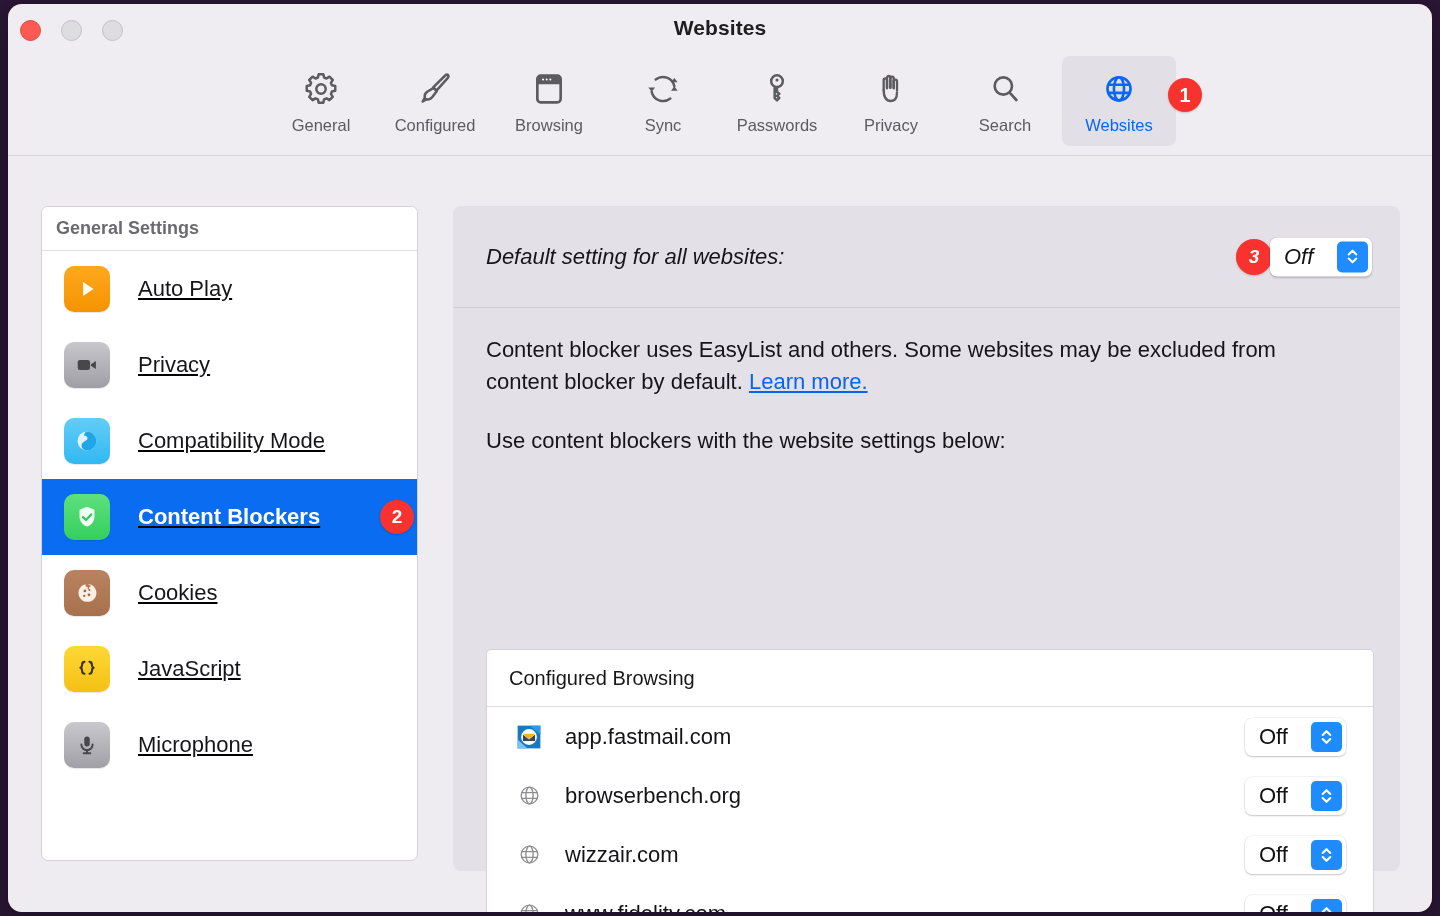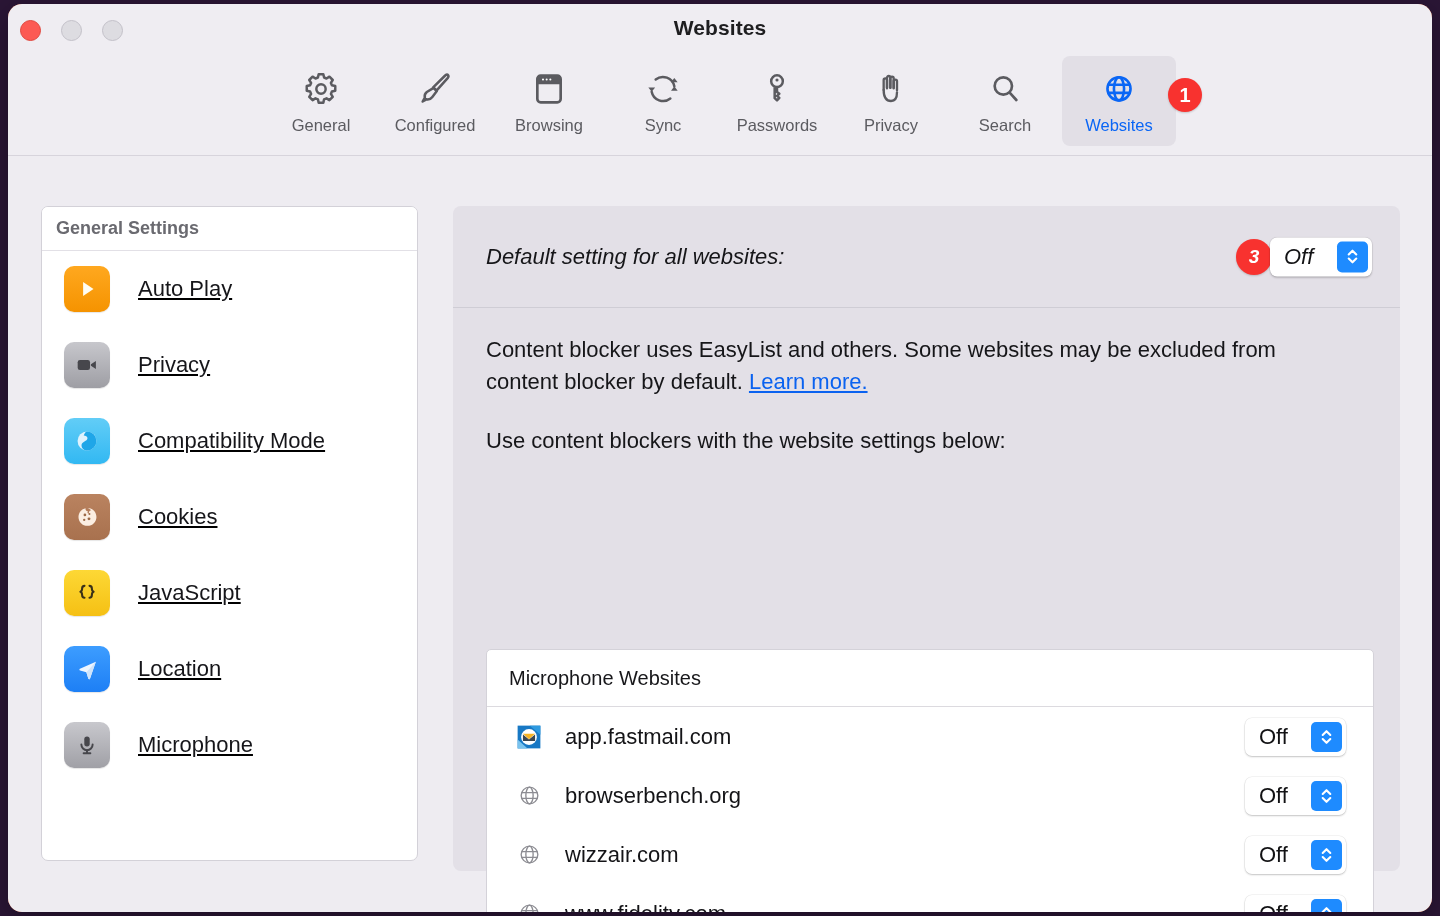--- a/index.html
+++ b/index.html
@@ -462,20 +462,30 @@
       <div class="sb-item">
         <span class="ic ic-compat">
           <svg width="28" height="28" viewBox="0 0 24 24">
             <circle cx="12" cy="12" r="8.1" fill="#dff2fd"></circle>
             <path d="M12 3.9a8.1 8.1 0 010 16.2c-3.2 0-4.7-2.2-4.7-4.4 0-3.6 5.1-3.3 5.1-6.1 0-1.6-1.6-2.3-3.2-2.3 .9-2.0 1.8-3.4 2.8-3.4z" fill="#1fa6e8"></path>
           </svg>
         </span>
         <span class="lab">Compatibility Mode</span>
       </div>
 
+      <div class="sb-item sel">
+        <span class="ic ic-blockers">
+          <svg width="28" height="28" viewBox="0 0 24 24">
+            <path d="M12 3.3l6.4 2.5v5.7c0 4-2.6 7.2-6.4 8.7-3.8-1.5-6.4-4.7-6.4-8.7V5.8z" fill="#f2fff5"></path>
+            <path d="M8.6 12.1l2.5 2.5 4.5-4.8" fill="none" stroke="#2ec957" stroke-width="1.9" stroke-linecap="round" stroke-linejoin="round"></path>
+          </svg>
+        </span>
+        <span class="lab">Content Blockers</span>
+        <span class="badge b2">2</span>
+      </div>
 
       <div class="sb-item">
         <span class="ic ic-cookies">
           <svg width="28" height="28" viewBox="0 0 24 24">
             <path d="M12.4 4.2c4.3 0 7.7 3.4 7.7 7.7 0 4.3-3.4 7.7-7.7 7.7S4.7 16.2 4.7 11.9c0-3.7 2.6-6.8 6.1-7.5-.4 1.5.5 2.6 1.9 2.5-.6 1.1-.2 2.2.9 2.1-.2-1.6.8-2.8 2.1-2.8-1.3-1-2.5-1.6-3.3-1.9z" fill="#fbeee2"></path>
             <circle cx="10.2" cy="10.2" r="1.15" fill="#9c6a48"></circle>
             <circle cx="13.7" cy="13.6" r="1.25" fill="#9c6a48"></circle>
             <circle cx="9.6" cy="14.4" r="1.0" fill="#9c6a48"></circle>
             <circle cx="14.1" cy="9.5" r="0.85" fill="#9c6a48"></circle>
           </svg>
@@ -486,29 +496,20 @@
       <div class="sb-item">
         <span class="ic ic-js">
           <svg width="26" height="26" viewBox="0 0 24 24" fill="none" stroke="#3a3118" stroke-width="1.9" stroke-linecap="round" stroke-linejoin="round">
             <path d="M9.7 5.4c-1.8 0-2.2 1.1-2.2 2.5 0 1.6-.3 2.6-1.6 3.0 1.3.4 1.6 1.4 1.6 3.0 0 1.4.4 2.5 2.2 2.5"></path>
             <path d="M14.3 5.4c1.8 0 2.2 1.1 2.2 2.5 0 1.6.3 2.6 1.6 3.0-1.3.4-1.6 1.4-1.6 3.0 0 1.4-.4 2.5-2.2 2.5"></path>
           </svg>
         </span>
         <span class="lab">JavaScript</span>
       </div>
 
-      <div class="sb-item">
-        <span class="ic ic-location">
-          <svg width="27" height="27" viewBox="0 0 24 24">
-            <path d="M19.4 5.0L5.3 11.3c-.7.3-.6 1.3.1 1.5l5.6 1.7 1.7 5.6c.2.7 1.2.8 1.5.1z" fill="#eef6ff"></path>
-            <path d="M19.4 5.0l-8.4 9.5 1.7 5.6c.2.7 1.2.8 1.5.1z" fill="#cfe4fb"></path>
-          </svg>
-        </span>
-        <span class="lab">Location</span>
-      </div>
 
       <div class="sb-item">
         <span class="ic ic-mic">
           <svg width="26" height="26" viewBox="0 0 24 24" fill="none" stroke="#47474c" stroke-width="1.8" stroke-linecap="round">
             <rect x="9.5" y="4.1" width="5" height="9.3" rx="2.5" fill="#47474c" stroke="none"></rect>
             <path d="M6.8 11.6c0 2.9 2.3 5.2 5.2 5.2s5.2-2.3 5.2-5.2"></path>
             <path d="M12 16.9v2.6M8.9 19.6h6.2"></path>
           </svg>
         </span>
         <span class="lab">Microphone</span>
@@ -532,21 +533,21 @@
 
       <div class="panel-body">
         <div class="para">
           <span>Content blocker uses EasyList and others. Some websites may be excluded from content blocker by default. </span><a href="#">Learn more.</a>
         </div>
         <div class="para2">Use content blockers with the website settings below:</div>
       </div>
     </div>
 
     <div class="listbox">
-      <div class="list-header">Microphone Websites</div>
+      <div class="list-header">Configured Browsing</div>
 
       <div class="row">
         <span class="favicon">
           <svg width="26" height="26" viewBox="0 0 24 24">
             <rect x="1.5" y="1.5" width="21" height="21" fill="#1778c4"></rect>
             <path d="M22.5 1.5v8.4L12.8 1.5z" fill="#2e9ae0"></path>
             <path d="M1.5 14.3v8.2h9.2z" fill="#79c3ee"></path>
             <circle cx="12" cy="12" r="7.3" fill="#ffffff"></circle>
             <path d="M6.4 9.0h11.2l-5.6 5.0z" fill="#f5b324"></path>
             <path d="M6.4 9.6v6.0h11.2v-6.0L12 14.4z" fill="#3b4650"></path>

